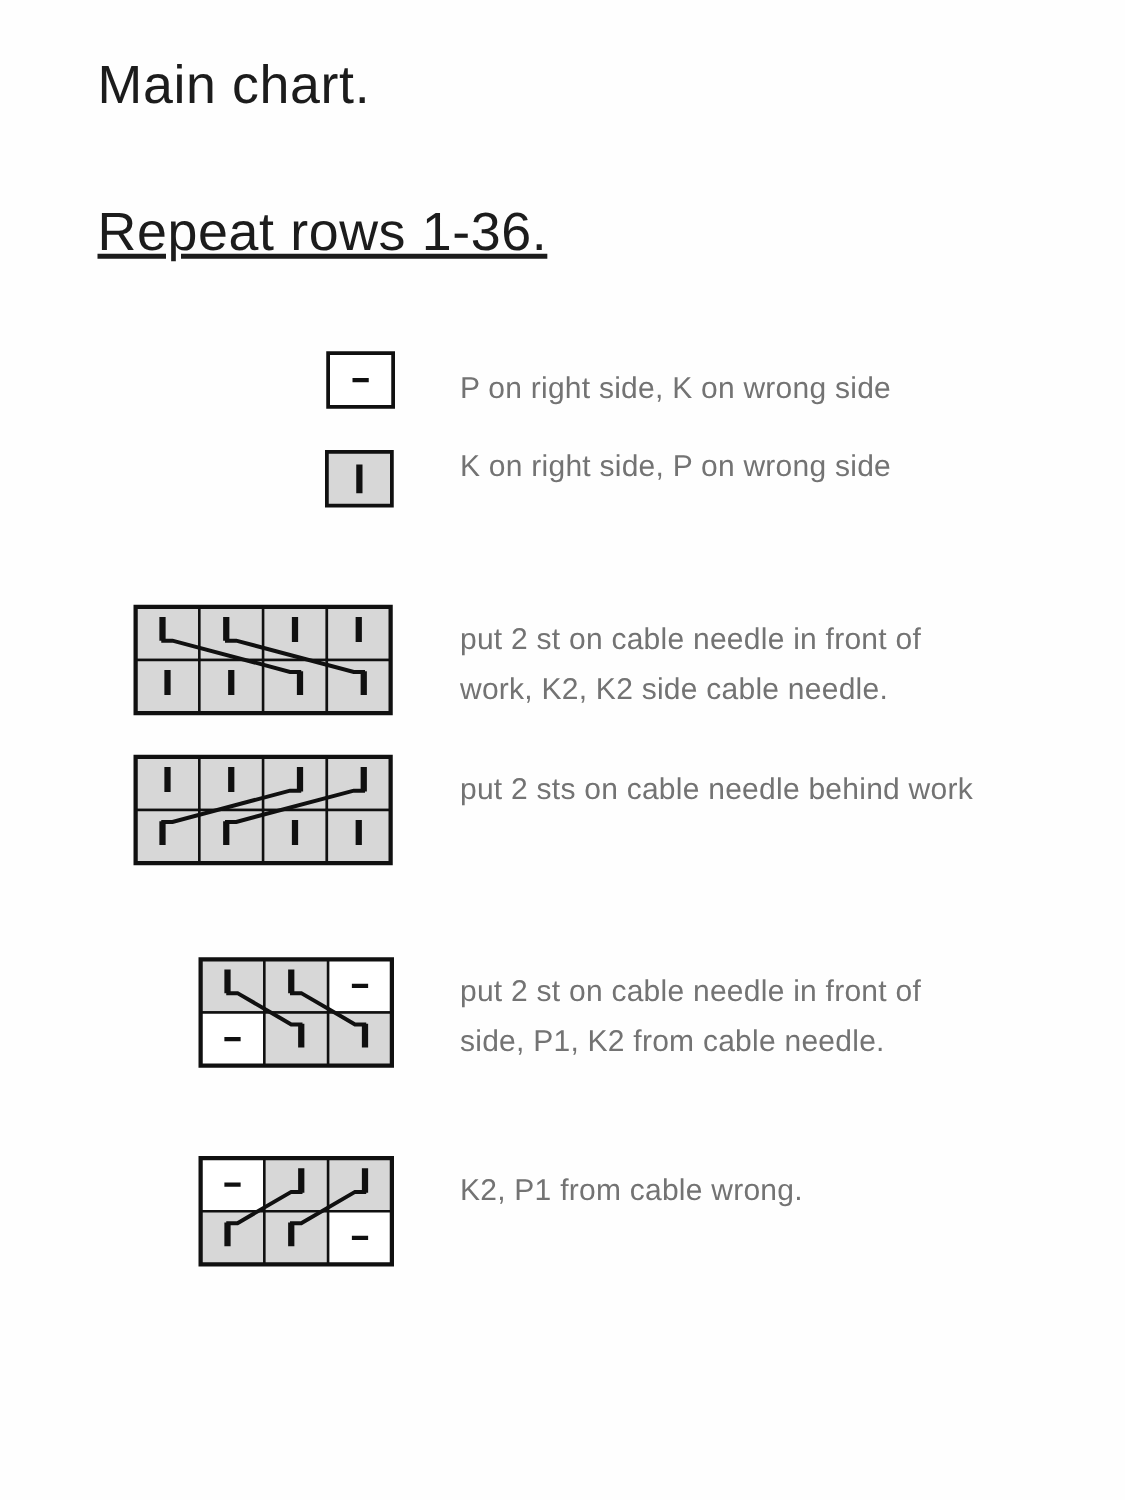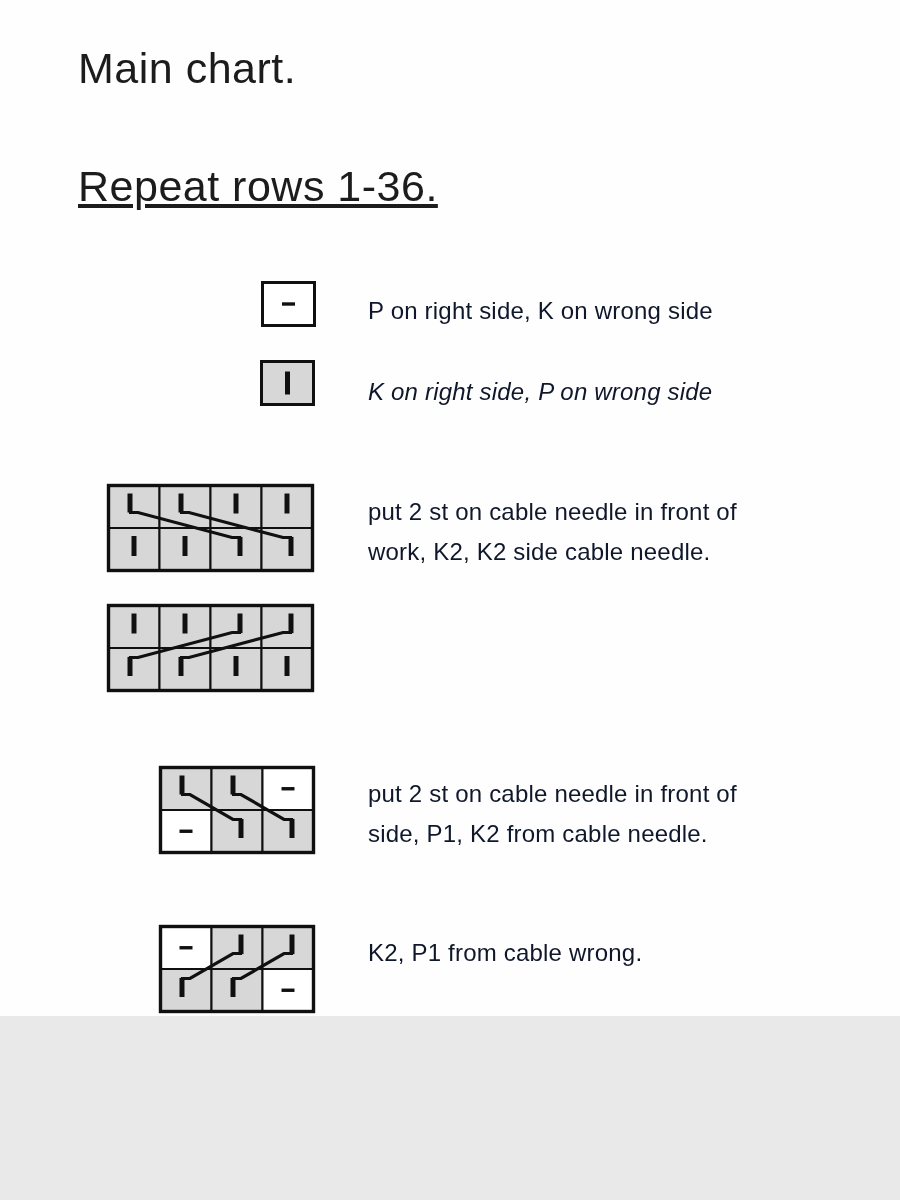--- a/index.html
+++ b/index.html
@@ -1,49 +1,49 @@
 <!DOCTYPE html>
 <html><head>
 <meta charset="utf-8">
 <style>
   * { margin:0; padding:0; box-sizing:border-box; }
   html,body { background:#e9e9e9; }
   .page {
     position:relative;
-    width:900px; height:1016px;
+    width:900px; height:1200px;
     margin:0 auto;
     background:#fefefe;
     font-family:"Liberation Sans", sans-serif;
     overflow:hidden;
   }
   .title {
     position:absolute; left:78px;
     font-size:43px; line-height:48px;
     font-weight:400; color:#1c1c1c;
     letter-spacing:0.5px;
   }
   .title.main    { top:44px; }
   .title.repeat  { top:162px;text-decoration:underline; }
   .sym { position:absolute; }
   .sym svg { display:block; }
   .legend-text {
     position:absolute; left:368px;
     font-size:24px; line-height:40px;
-    color:#0f172a; letter-spacing:0.2px;
+    color:#737373; letter-spacing:0.2px;
     white-space:nowrap;
   }
   
   .sym.s0 { left:260px; top:280px; }
   .sym.s1 { left:259px; top:359px; }
   .sym.s2 { left:106px; top:483px; }
   .sym.s3 { left:106px; top:603px; }
   .sym.s4 { left:158px; top:765px; }
   .sym.s5 { left:158px; top:924px; }
   .legend-text.t0 { top:291px; }
-  .legend-text.t1 { top:372px;font-style:italic; }
+  .legend-text.t1 { top:354px; }
   .legend-text.t2 { top:492px; }
   .legend-text.t3 { top:612px; }
   .legend-text.t4 { top:774px; }
   .legend-text.t5 { top:933px; }
 </style>
 </head>
 <body>
 
 <div class="page">
 
@@ -115,20 +115,21 @@
         <line x1="178.5" y1="50.5" x2="178.5" y2="70.5" stroke="#101010" stroke-width="5"></line>
         <line x1="21.5" y1="51.4" x2="21.5" y2="70.5" stroke="#101010" stroke-width="5"></line>
         <polyline points="20.5,52 29.5,52 123.5,27 132.5,27" fill="none" stroke="#101010" stroke-width="3.2"></polyline>
         <line x1="131.5" y1="8" x2="131.5" y2="27.6" stroke="#101010" stroke-width="5"></line>
         <line x1="72.5" y1="51.4" x2="72.5" y2="70.5" stroke="#101010" stroke-width="5"></line>
         <polyline points="71.5,52 80.5,52 174.5,27 183.5,27" fill="none" stroke="#101010" stroke-width="3.2"></polyline>
         <line x1="182.5" y1="8" x2="182.5" y2="27.6" stroke="#101010" stroke-width="5"></line>
       </svg>
     </div>
   <div class="legend-text t3">
+    <div>put 2 sts on cable needle behind work</div>
   </div>
 
   <div class="sym s4">
       <svg viewBox="-2.5 -2.5 158 90" width="158" height="90">
         <rect x="0" y="0" width="51" height="42.5" fill="#d7d7d7" stroke="#101010" stroke-width="2"></rect>
         <rect x="51" y="0" width="51" height="42.5" fill="#d7d7d7" stroke="#101010" stroke-width="2"></rect>
         <rect x="102" y="0" width="51" height="42.5" fill="#ffffff" stroke="#101010" stroke-width="2"></rect>
         <rect x="0" y="42.5" width="51" height="42.5" fill="#ffffff" stroke="#101010" stroke-width="2"></rect>
         <rect x="51" y="42.5" width="51" height="42.5" fill="#d7d7d7" stroke="#101010" stroke-width="2"></rect>
         <rect x="102" y="42.5" width="51" height="42.5" fill="#d7d7d7" stroke="#101010" stroke-width="2"></rect>

